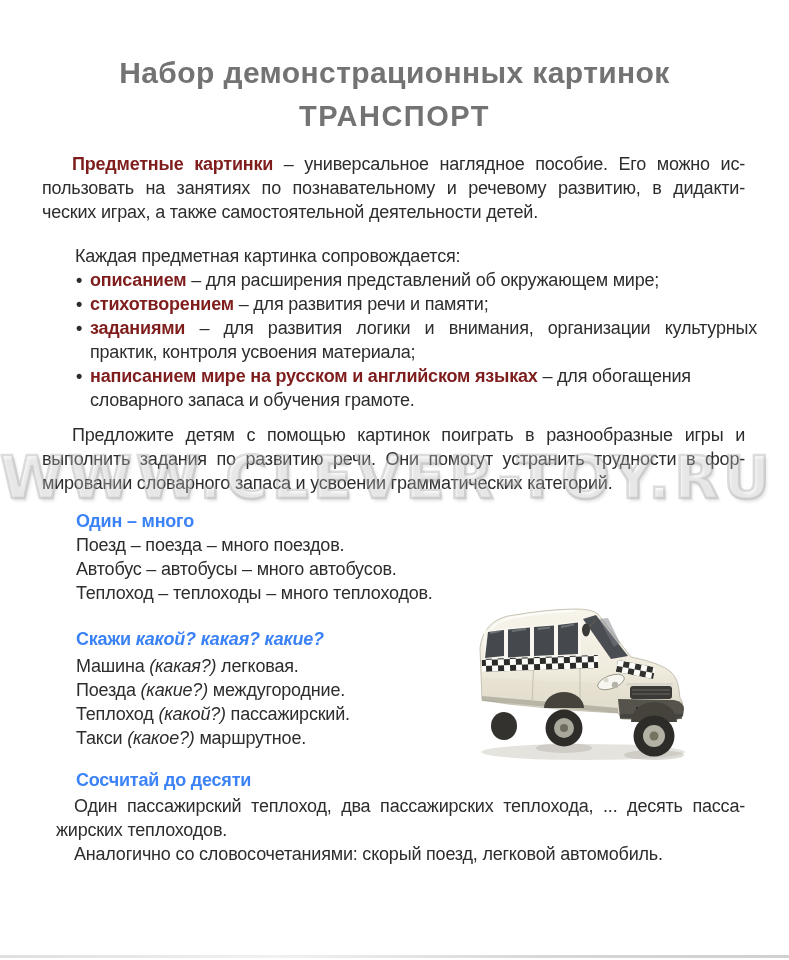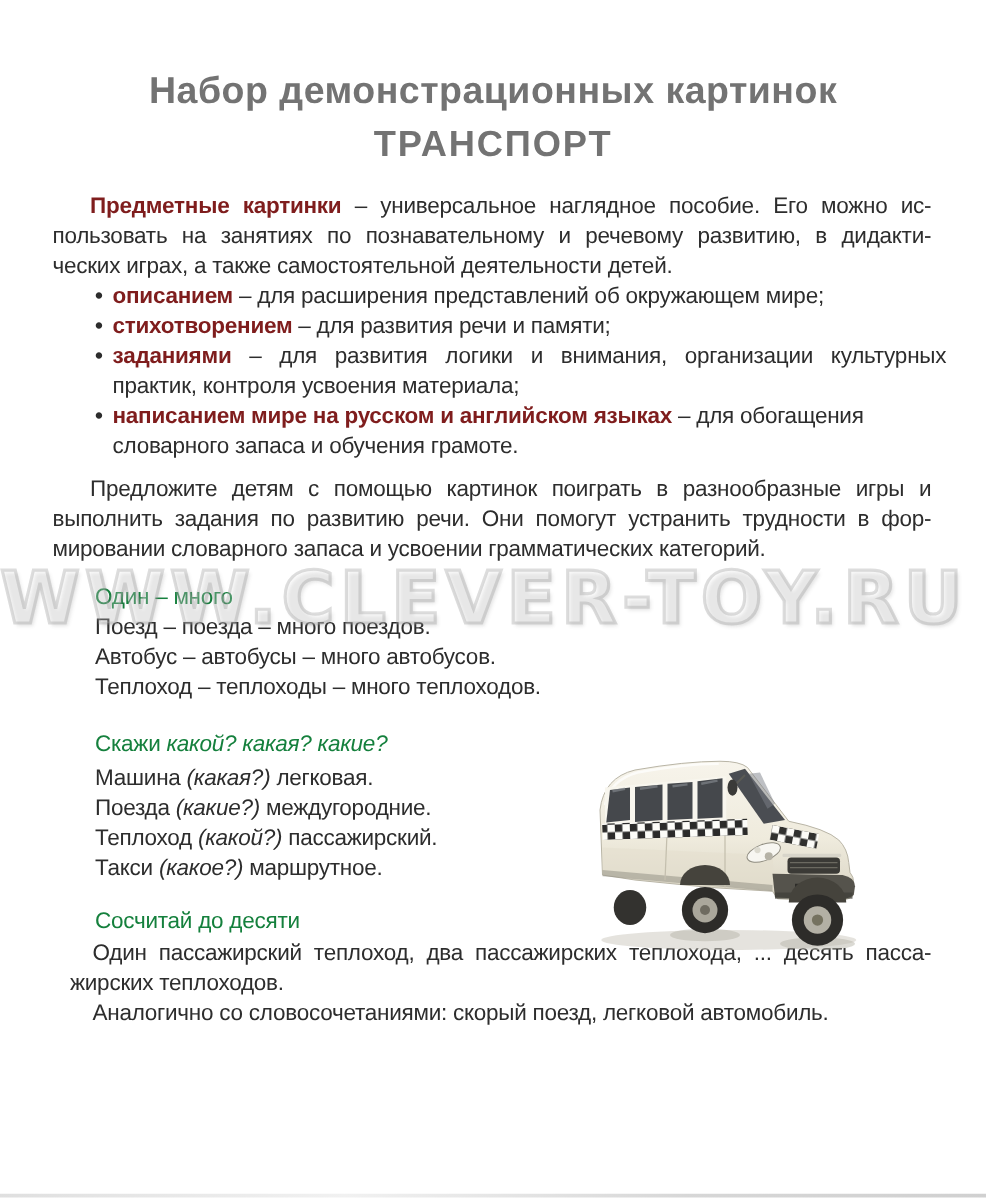--- a/index.html
+++ b/index.html
@@ -22,21 +22,21 @@
   .it { font-style: italic; }
   .j { text-align: justify; text-align-last: justify; -moz-text-align-last: justify; }
   .ind { text-indent: 30px; }
   .ind2 { text-indent: 18px; }
   .p1 { margin: 16px 44px 0 42px; }
   .caption { margin: 20px 44px 0 75px; }
   .bullets { margin: 0 32px 0 77px; list-style: none; }
   .bullet { position: relative; padding-left: 13px; }
   .bullet::before { content: "•"; position: absolute; left: -1px; top: 0; font-weight: 700; }
   .p2 { margin: 11px 44px 13px 42px; }
-  .sec .h, .h3 { font-weight: 400; color: #15803d; }
+  .sec .h, .h3 { font-weight: 700; color: #3b82f6; }
   .s1 { margin: 14px 0 0 76px; }
   .s2 { margin: 17px 0 0 76px; }
   .s2 .h { margin-bottom: 3px; margin-top: 22px; }
   .h3 { margin: 18px 0 2px 76px; }
   .cbody { margin: 0 44px 0 56px; }
   .watermark {
     position: absolute; top: 438px; left: 0; width: 789px;
     font-weight: 700; font-size: 58px; line-height: 80px; letter-spacing: 4px;
     color: rgba(240,240,240,0.22);
     -webkit-text-stroke: 2.5px rgba(158,158,158,0.35);
@@ -63,20 +63,21 @@
     <div class="title-l1">Набор демонстрационных картинок</div>
     <div class="title-l2">ТРАНСПОРТ</div>
   </header>
 
   <section class="p1">
     <div class="ln j ind"><span class="b">Предметные картинки</span><span> – универсальное наглядное пособие. Его можно ис-</span></div>
     <div class="ln j">пользовать на занятиях по познавательному и речевому развитию, в дидакти-</div>
     <div class="ln">ческих играх, а также самостоятельной деятельности детей.</div>
   </section>
 
+  <div class="caption">Каждая предметная картинка сопровождается:</div>
 
   <ul class="bullets">
     <li class="bullet">
       <div><span class="b">описанием</span><span> – для расширения представлений об окружающем мире;</span></div>
     </li>
     <li class="bullet">
       <div><span class="b">стихотворением</span><span> – для развития речи и памяти;</span></div>
     </li>
     <li class="bullet">
       <div class="j"><span class="b">заданиями</span><span> – для развития логики и внимания, организации культурных</span></div>

